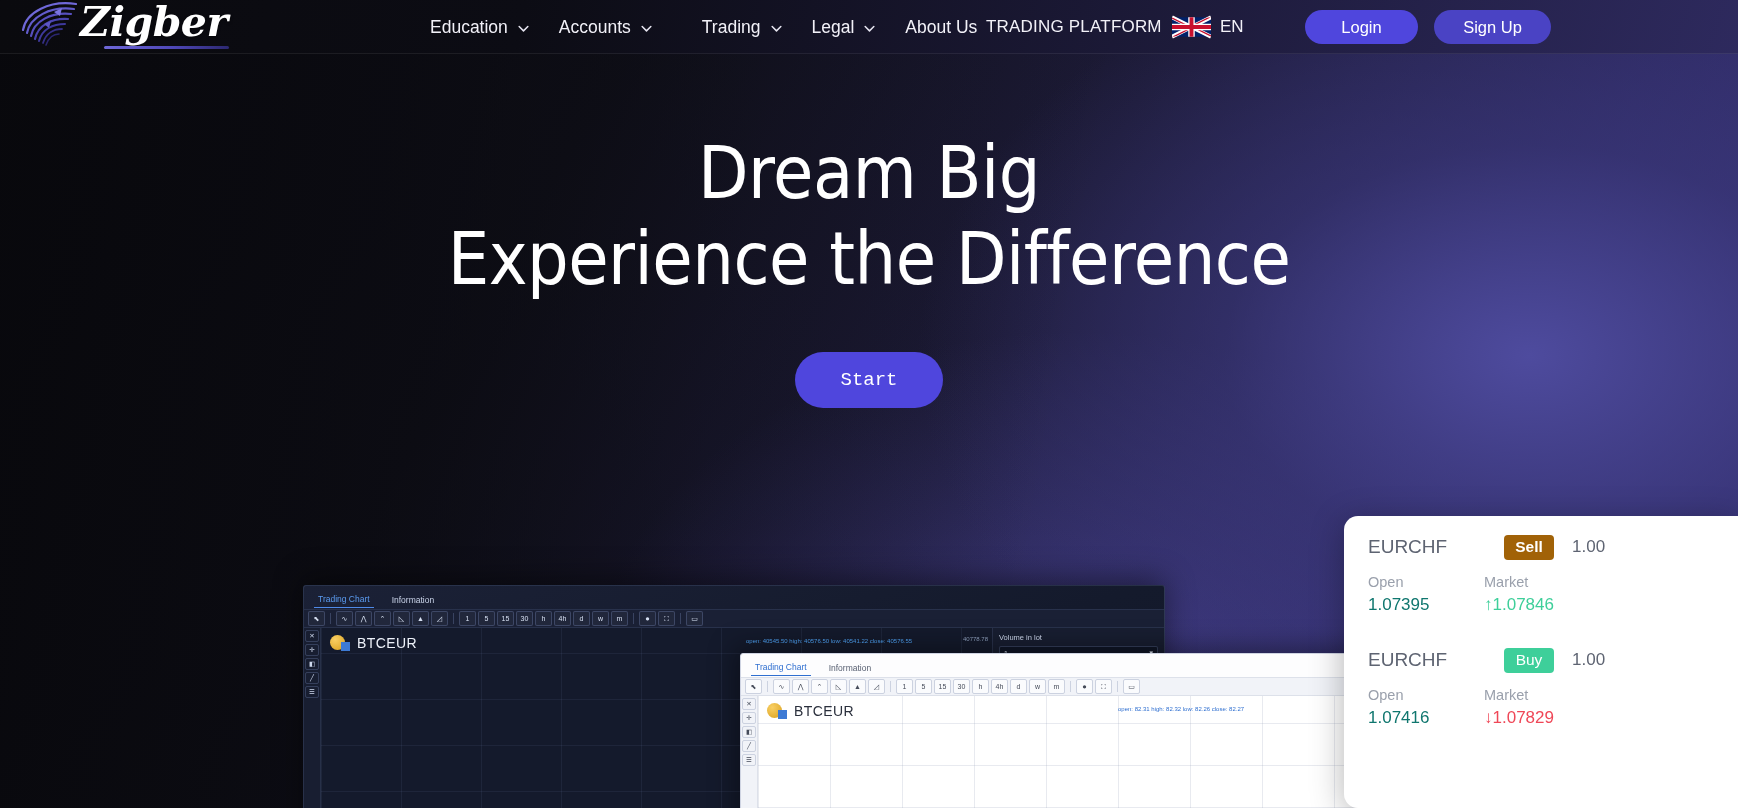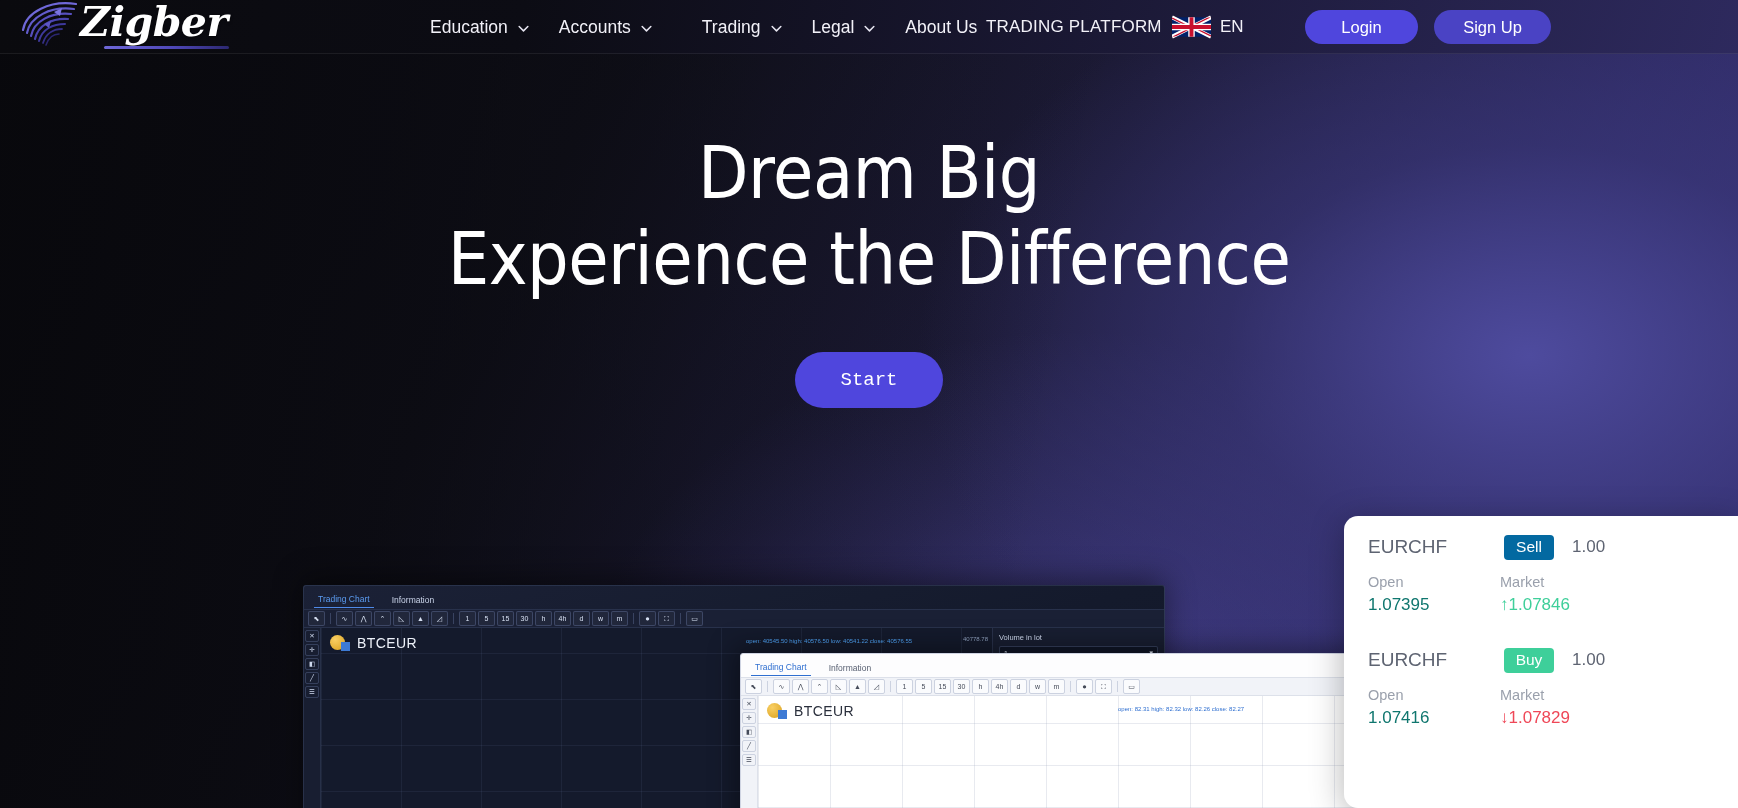--- a/index.html
+++ b/index.html
@@ -247,24 +247,24 @@
   .q-head {
     display: flex; align-items: center;
     height: 30px;
   }
   .q-sym { font-size: 19px; color: #5e6472; width: 136px; }
   .q-tag {
     width: 50px; height: 25px; border-radius: 4px;
     display: flex; align-items: center; justify-content: center;
     color: #fff; font-size: 15.5px;
   }
-  .q-tag.sell { background: #0369a1; }
+  .q-tag.sell { background: #a16207; font-weight: bold; }
   .q-tag.buy  { background: #3ecf9a; }
   .q-lot { font-size: 17px; color: #5e6472; margin-left: 18px; }
-  .q-sub { display: flex; margin-top: 12px; gap: 16px; }
+  .q-sub { display: flex; margin-top: 12px; }
   .q-col { width: 116px; }
   .q-k { font-size: 14.5px; color: #9aa0ac; }
   .q-v { font-size: 17px; color: #0f766e; margin-top: 5px; }
   .q-v.up { color: #3ecf9a; }
   .q-v.down { color: #ef4757; }
   .q-gap { height: 30px; }
 </style>
 </head>
 <body>
 

